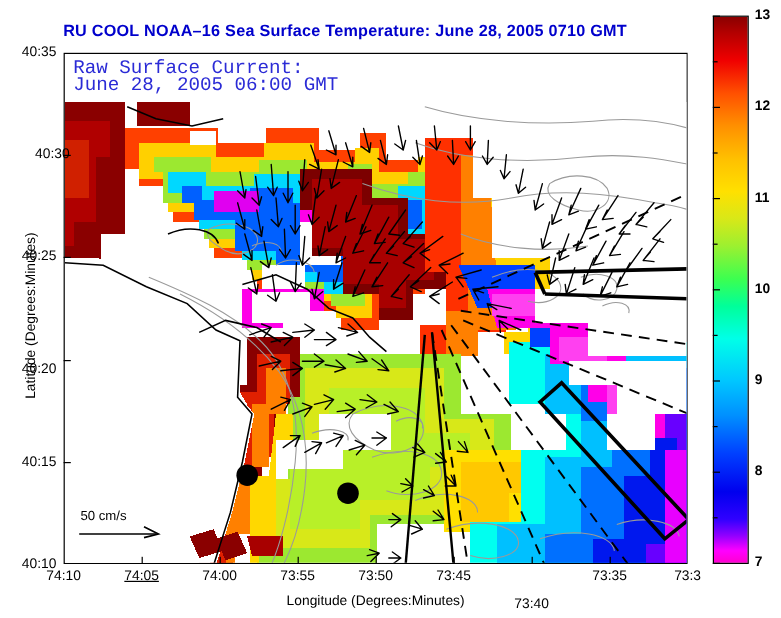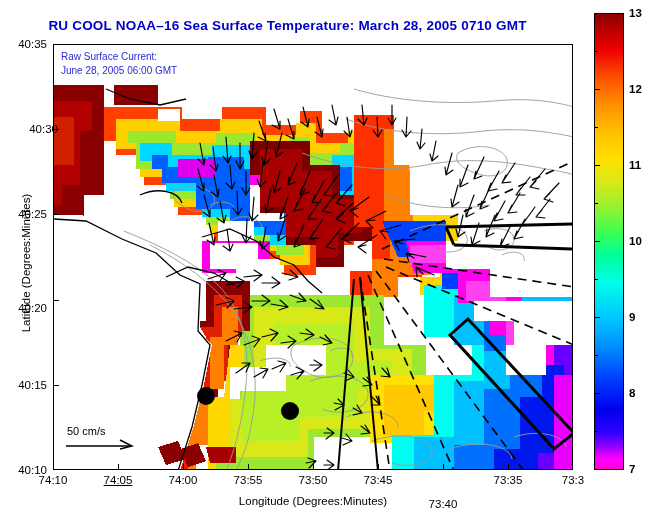--- a/index.html
+++ b/index.html
@@ -14,22 +14,22 @@
 
   
   #plot{position:absolute;left:53px;top:44px;width:520px;height:426px;
         background:#ffffff;border:1px solid #000;box-sizing:border-box;
         overflow:hidden;}
   #field{position:absolute;inset:0;}
   #field svg,#overlay svg{display:block;}
   #overlay{position:absolute;inset:0;}
 
   
-  #anno{position:absolute;left:7px;top:5px;color:#2b2bd6;font-size:10px;
-        line-height:14px;white-space:nowrap;z-index:6;}
+  #anno{position:absolute;left:7px;top:5px;color:#2b2bd6;font-size:16px;
+        line-height:14px;white-space:nowrap;z-index:6;font-family:Liberation Mono, monospace;}
 
   
   #veclegend{position:absolute;left:10px;bottom:12px;z-index:6;}
   #veclegend .lbl{font-size:11px;color:#000;margin-left:3px;}
 
   
   .tick{position:absolute;background:#000;z-index:7;}
   .xtick{width:1px;height:6px;bottom:0;}
   .ytick{height:1px;width:6px;left:0;}
   .xtlabel{position:absolute;font-size:11.5px;color:#000;transform:translateX(-50%);
@@ -56,21 +56,21 @@
   .cblabel{position:absolute;left:629px;font-size:11.5px;color:#000;
            font-weight:bold;transform:translateY(-50%);white-space:nowrap;}
   #cbtitle{position:absolute;left:566px;top:240px;width:180px;text-align:center;
            font-size:11.5px;color:#000;font-weight:bold;transform:rotate(-90deg);}
 </style>
 </head>
 <body>
 
 <div id="stage">
 
-  <div id="title">RU COOL  NOAA–16  Sea Surface Temperature:  March 28, 2005 0710 GMT</div>
+  <div id="title">RU COOL  NOAA–16  Sea Surface Temperature:  June 28, 2005 0710 GMT</div>
 
   <div id="plot">
 
     <div id="field">
       <svg width="520" height="426" viewBox="0 0 520 426" shape-rendering="crispEdges">
         <defs>
           <linearGradient id="gWarm" x1="0" y1="0" x2="1" y2="1">
             <stop offset="0" stop-color="#8a0000"></stop>
               <stop offset=".45" stop-color="#e81000"></stop>
             <stop offset=".75" stop-color="#ff9000"></stop>

